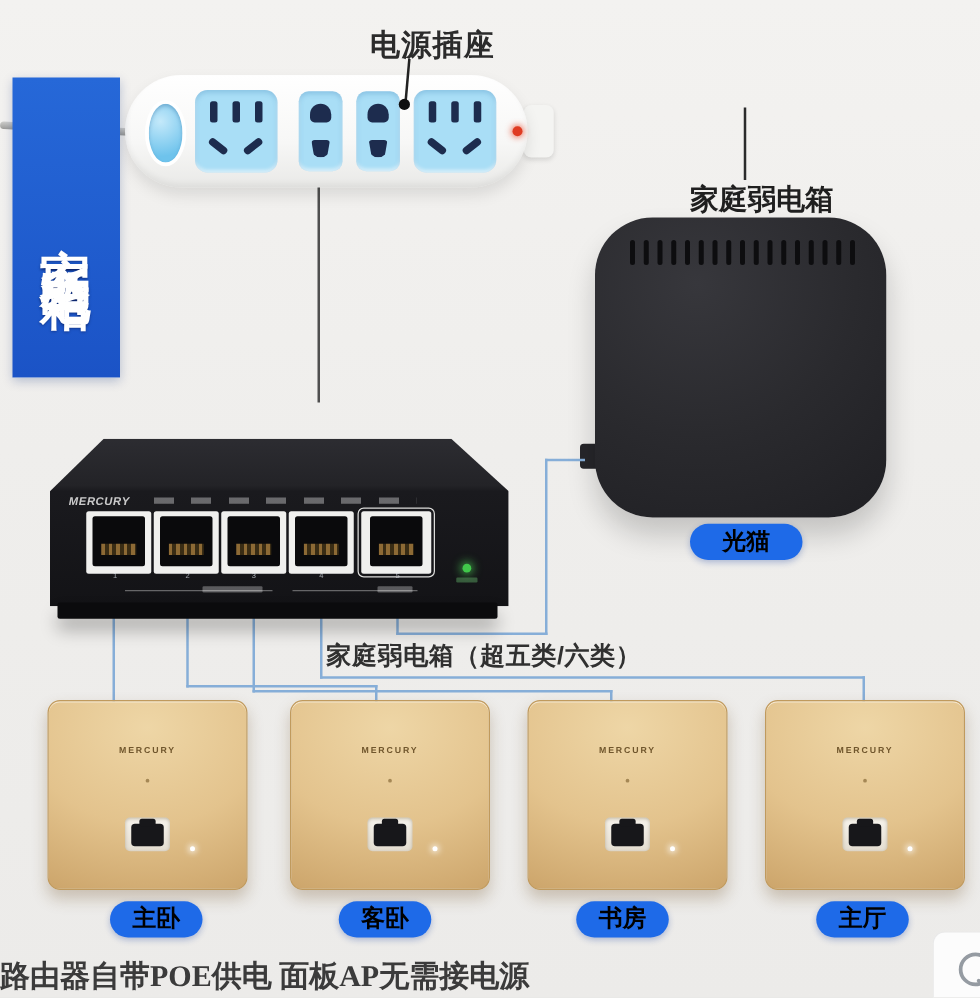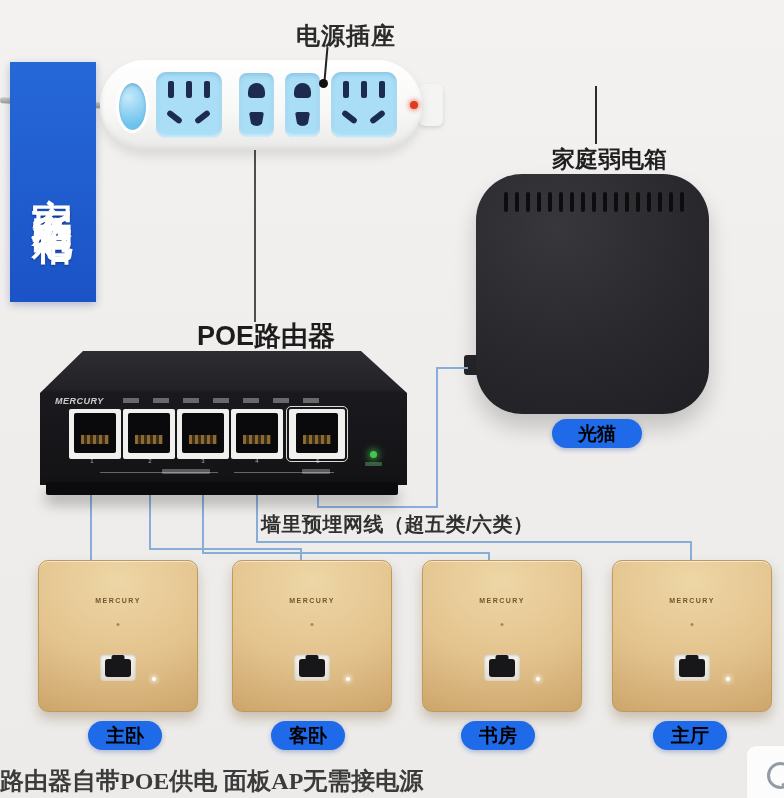--- a/index.html
+++ b/index.html
@@ -168,21 +168,20 @@
     <div class="aslot al"></div>
     <div class="aslot ar"></div>
   </div>
   <div class="abs strip-led"></div>
 
   <div class="abs lbl lbl-power">电源插座</div>
   <div class="abs ptr-line"></div>
   <div class="abs ptr-dot"></div>
 
   <div class="abs power-line"></div>
-  <div class="abs lbl lbl-poe">POE路由器</div>
 
   <div class="abs switch">
     <div class="sw-body"></div>
     <div class="sw-base"></div>
     <div class="sw-brand">MERCURY</div>
     <div class="sw-marks"></div>
     <div class="ports">
       <div class="port">
           <div class="jack">
             <div class="pins"></div>
@@ -256,21 +255,21 @@
   <div class="abs wire wh" style="left:202px;top:552px;width:288px;"></div>
   <div class="abs wire wv" style="left:488px;top:552px;height:12px;"></div>
   <div class="abs wire wv" style="left:256px;top:458px;height:85px;"></div>
   <div class="abs wire wh" style="left:256px;top:541px;width:436px;"></div>
   <div class="abs wire wv" style="left:690px;top:541px;height:21px;"></div>
   <div class="abs wire wv" style="left:317px;top:458px;height:50px;"></div>
   <div class="abs wire wh" style="left:317px;top:506px;width:121px;"></div>
   <div class="abs wire wv" style="left:436px;top:367px;height:141px;"></div>
   <div class="abs wire wh" style="left:436px;top:367px;width:32px;"></div>
 
-  <div class="abs lbl lbl-wall">墙里预埋网线（超五类/六类）</div>
+  <div class="abs lbl lbl-wall">家庭弱电箱（超五类/六类）</div>
 
   <div class="abs ap ap1">
     <div class="ap-brand">MERCURY</div>
     <div class="ap-dot"></div>
     <div class="ap-recess">
         <div class="ap-plug"></div>
       </div>
     <div class="ap-led"></div>
   </div>
   <div class="abs ap ap2">

